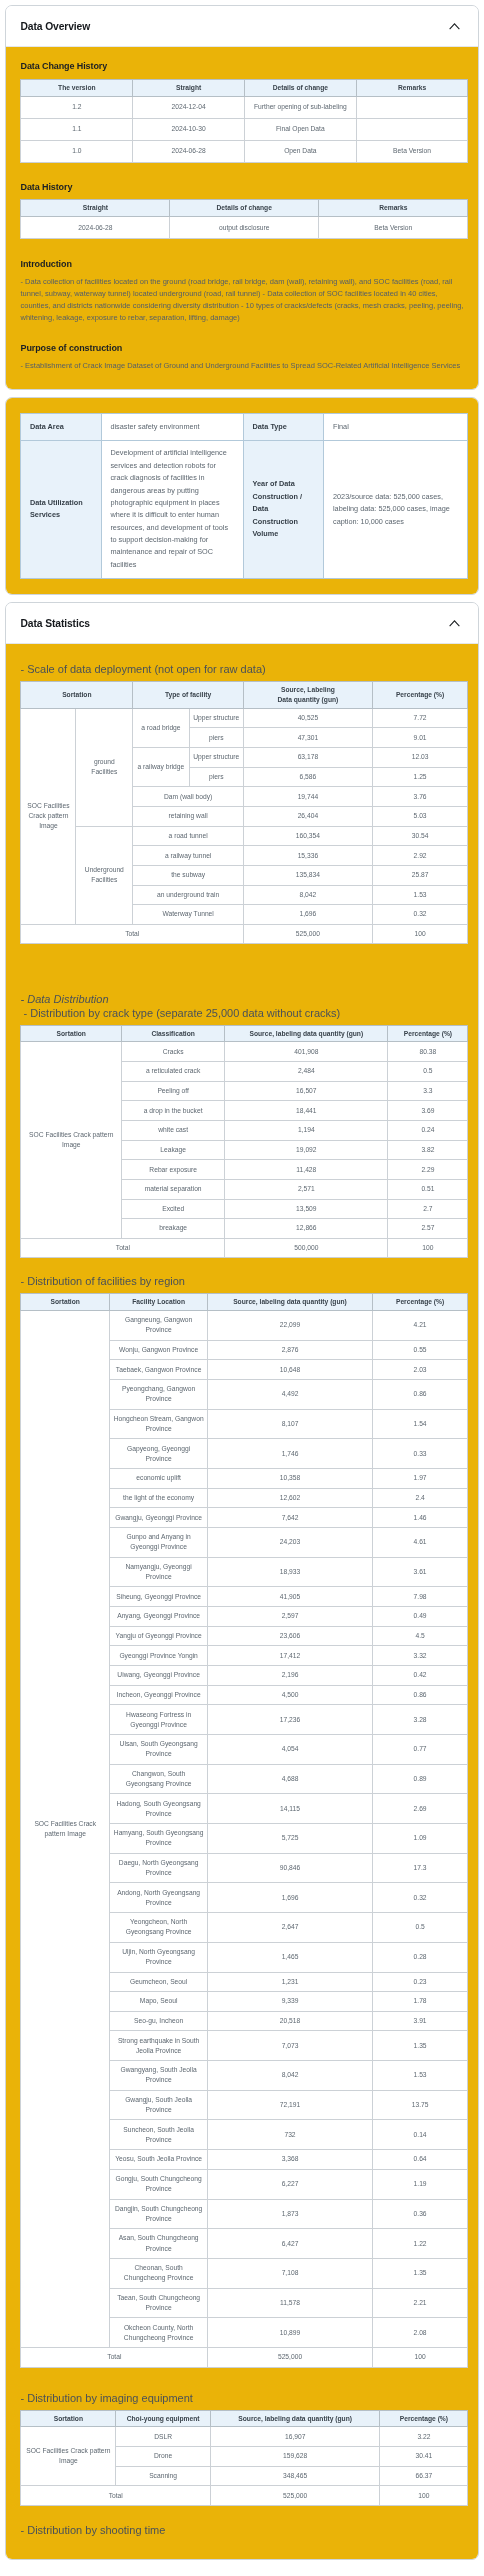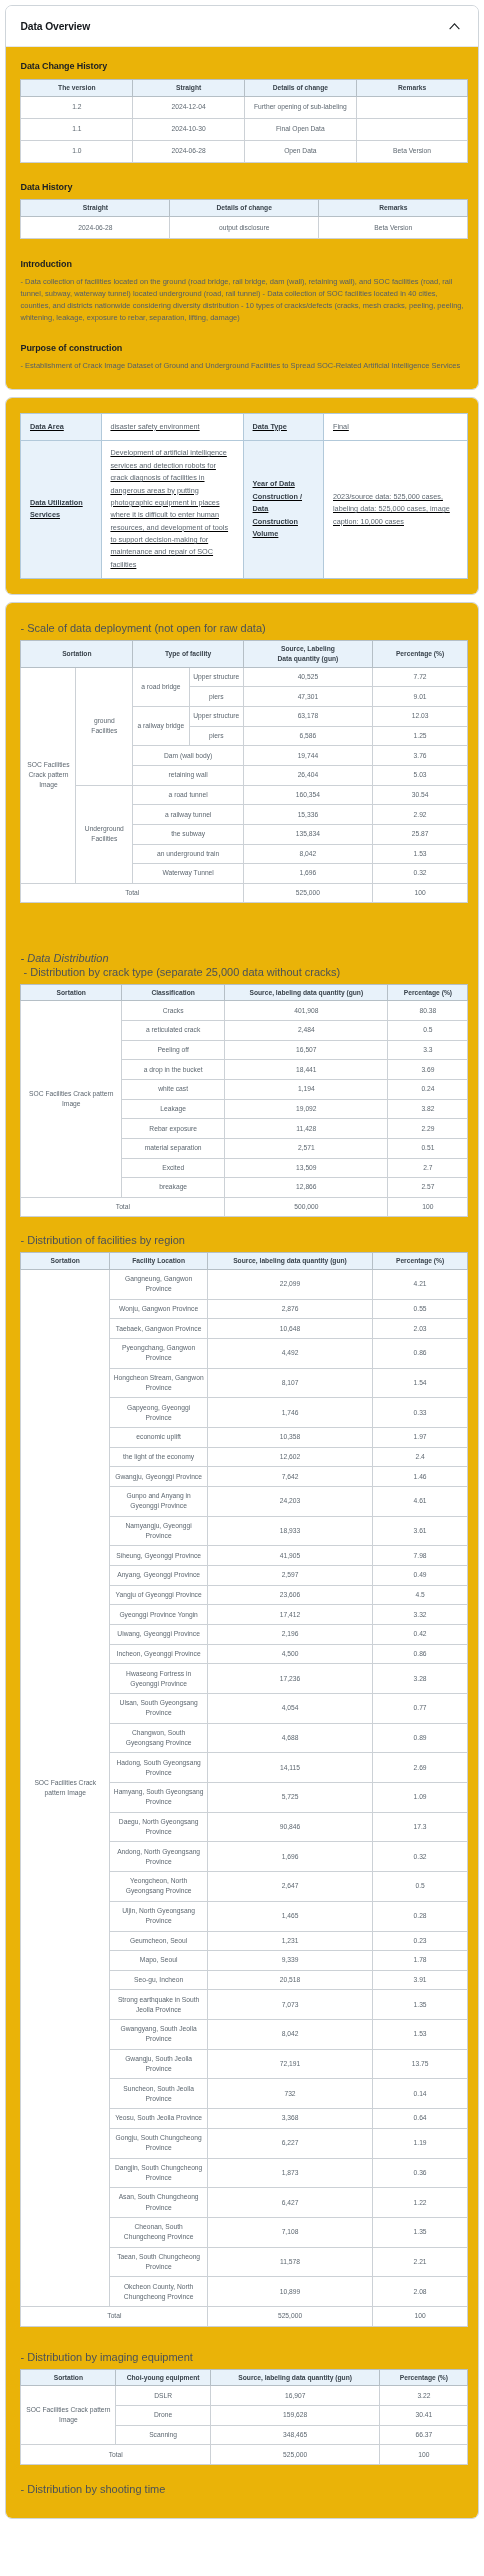--- a/index.html
+++ b/index.html
@@ -111,21 +111,21 @@
 
       <h3 class="sub">Introduction</h3>
       <p class="body-text">- Data collection of facilities located on the ground (road bridge, rail bridge, dam (wall), retaining wall), and SOC facilities (road, rail tunnel, subway, waterway tunnel) located underground (road, rail tunnel) - Data collection of SOC facilities located in 40 cities, counties, and districts nationwide considering diversity distribution - 10 types of cracks/defects (cracks, mesh cracks, peeling, peeling, whitening, leakage, exposure to rebar, separation, lifting, damage)</p>
 
       <h3 class="sub">Purpose of construction</h3>
       <p class="body-text">- Establishment of Crack Image Dataset of Ground and Underground Facilities to Spread SOC-Related Artificial Intelligence Services</p>
     </div>
   </section>
 
   <section class="card">
-    <div class="card-body" style="padding-top:14.6px; padding-bottom:14.6px;text-decoration:underline;">
+    <div class="card-body" style="padding-top:14.6px; padding-bottom:14.6px;">
       <table class="data meta">
           <colgroup>
             <col style="width: 18%;">
             <col style="width: 31.8%;">
             <col style="width: 18%;">
             <col style="width: 32.2%;">
           </colgroup>
           <tbody>
             <tr>
               <td class="lbl">Data Area</td>
@@ -138,20 +138,28 @@
               <td>Development of artificial intelligence services and detection robots for crack diagnosis of facilities in dangerous areas by putting photographic equipment in places where it is difficult to enter human resources, and development of tools to support decision-making for maintenance and repair of SOC facilities</td>
               <td class="lbl">Year of Data Construction / Data Construction Volume</td>
               <td>2023/source data: 525,000 cases, labeling data: 525,000 cases, image caption: 10,000 cases</td>
             </tr>
           </tbody>
         </table>
     </div>
   </section>
 
   <section class="card">
+    <header class="card-head">
+      <h2 class="card-title">Data Statistics</h2>
+      <span class="chevron">
+        <svg width="11" height="6.7" viewBox="0 0 18 11">
+            <polyline points="1,10 9,1.5 17,10" fill="none" stroke="#1c1f22" stroke-width="1.8"></polyline>
+          </svg>
+      </span>
+    </header>
     <div class="card-body">
       <p class="note first">- Scale of data deployment (not open for raw data)</p>
       <table class="data stats">
           <colgroup>
             <col style="width: 12.3%;">
             <col style="width: 12.7%;">
             <col style="width: 12.6%;">
             <col style="width: 12.2%;">
             <col style="width: 28.8%;">
             <col style="width: 21.4%;">

